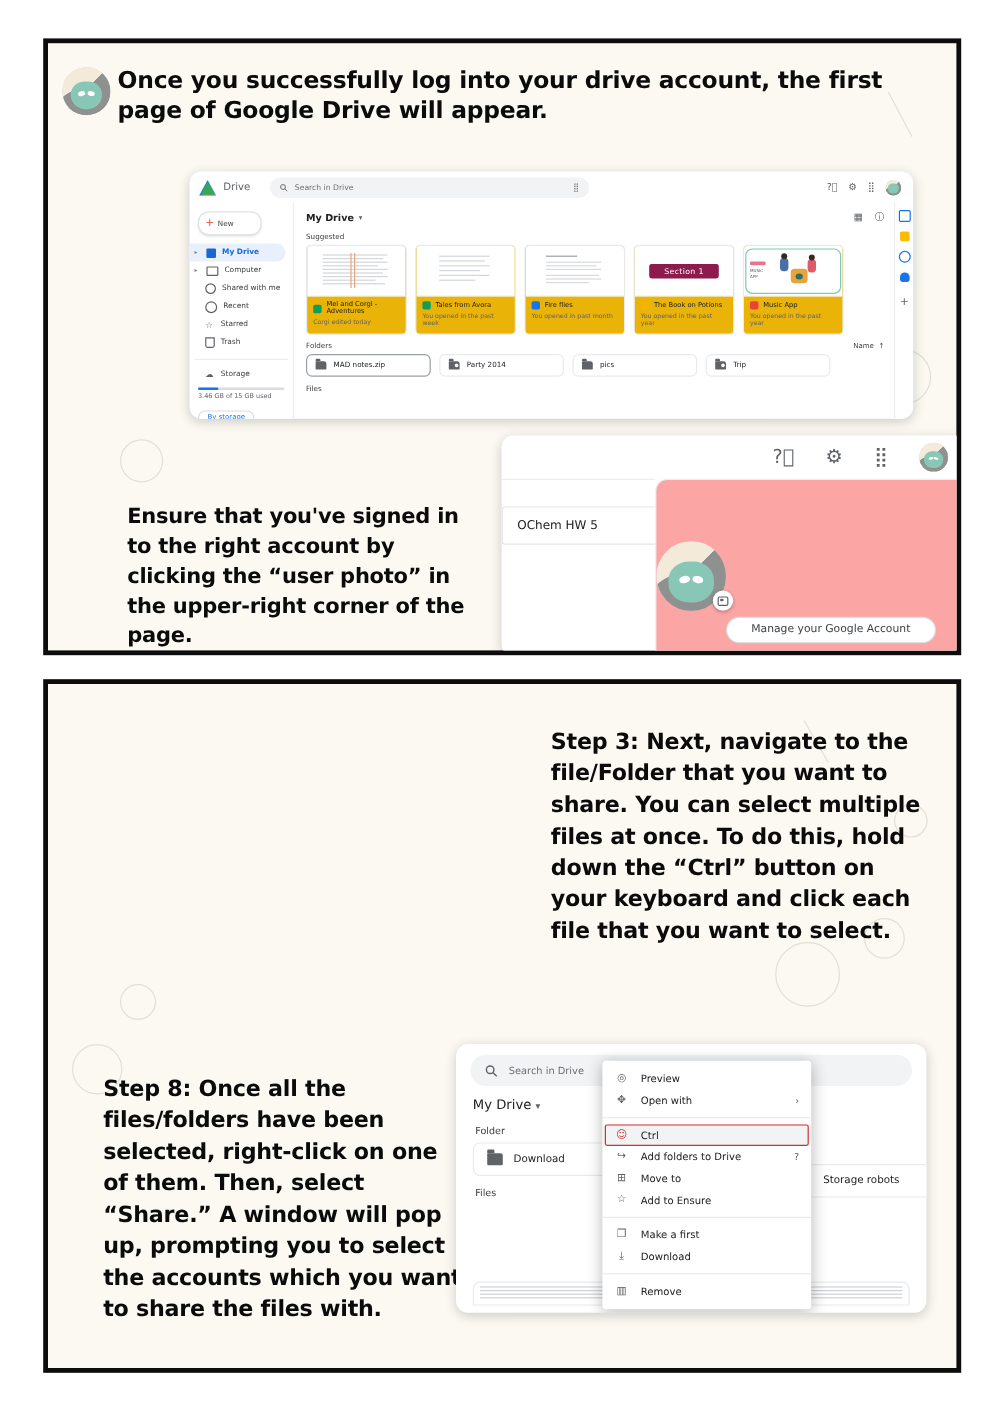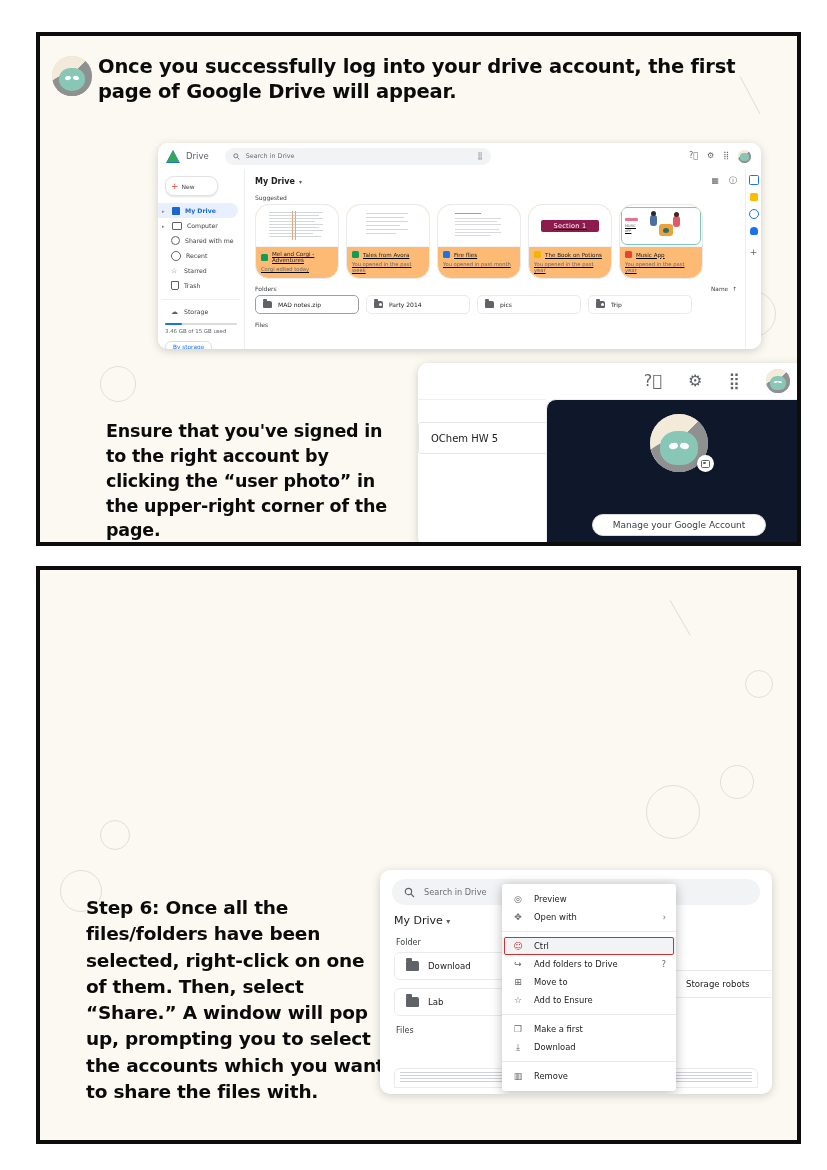--- a/index.html
+++ b/index.html
@@ -70,21 +70,21 @@
       padding:2px 7px;font-size:5.8px;color:#1a73e8;}
 
   .drive-main{flex:1;padding:4px 8px 0 10px;position:relative;overflow:hidden;}
   .mdrive-row{display:flex;align-items:center;height:16px;}
   .mdrive-title{font-size:8px;color:#202124;font-weight:700;}
   .mdrive-car{font-size:6px;color:#5f6368;margin-left:4px;}
   .mdrive-right{margin-left:auto;display:flex;gap:10px;align-items:center;}
   .sec-label{font-size:6px;color:#3c4043;margin:5px 0 3px 0;}
 
   .sug-row{display:flex;gap:7px;}
-  .sug-card{width:82px;border:1px solid #e8eaed;border-radius:14px;overflow:hidden;background:#fdba74;text-decoration:underline;}
+  .sug-card{width:82px;border:1px solid #e8eaed;border-radius:4px;overflow:hidden;background:#eab308;}
   .sug-thumb{height:41px;background:#fff;border-bottom:1px solid #f1f3f4;position:relative;overflow:hidden;
       display:flex;align-items:center;justify-content:center;}
   .mini-sheet{width:62px;height:33px;background:#fff;position:relative;}
   .mini-sheet .ln{position:absolute;left:3px;height:1.1px;background:#d3d6da;}
   .mini-sheet .col{position:absolute;top:2px;bottom:2px;width:1px;background:#e3a77d;}
   .mini-doc{width:58px;height:34px;background:#fff;position:relative;}
   .mini-doc .ln{position:absolute;left:5px;height:1px;background:#d8dade;}
   .sec1chip{background:#8e1b4e;color:#fff;font-size:6.5px;padding:2px 12px;border-radius:2px;letter-spacing:.3px;}
   .musicapp{width:72px;height:36px;border:1.4px solid #7ec9b5;border-radius:6px;background:#fff;
       display:flex;align-items:center;padding:0 3px;gap:2px;overflow:hidden;}
@@ -115,22 +115,22 @@
   .rail-ic{width:8px;height:8px;border-radius:1.5px;}
 
   
   #account-shot{left:378px;top:327px;width:394px;height:184px;}
   .acct-top{height:36px;display:flex;align-items:center;justify-content:flex-end;gap:26px;padding-right:22px;background:#fff;}
   .acct-ic{font-size:16px;color:#5f6368;line-height:1;}
   .acct-body{display:flex;height:148px;}
   .acct-left{width:128px;border-top:1px solid #eceff1;padding-top:22px;}
   .acct-file{border:1px solid #e6e6e6;border-radius:3px;height:30px;display:flex;align-items:center;
       padding-left:12px;font-size:10px;color:#202124;background:#fff;margin-right:-6px;}
-  .acct-card{flex:1;border:1px solid #eceff1;border-radius:10px 10px 0 0;background:#0f172a;
-      display:flex;flex-direction:column;align-items:center;padding-top:14px;}
+  .acct-card{flex:1;border:1px solid #eceff1;border-radius:10px 10px 0 0;background:#fca5a5;
+      display:flex;flex-direction:row;align-items:center;padding-top:14px;}
   .big-ava{width:58px;height:58px;position:relative;}
   .cam-badge{position:absolute;right:-6px;bottom:0px;width:17px;height:17px;border-radius:50%;background:#fff;
       box-shadow:0 1px 3px rgba(0,0,0,.3);display:flex;align-items:center;justify-content:center;}
   .cam-badge .lens{width:7px;height:6px;border:1.2px solid #5f6368;border-radius:1.5px;position:relative;}
   .cam-badge .lens:after{content:"";position:absolute;left:1.4px;top:1.2px;width:2.6px;height:2.6px;
       border-radius:50%;background:#5f6368;}
   .manage-btn{margin-top:auto;margin-bottom:10px;border:1px solid #dadce0;border-radius:14px;
       padding:5px 20px;font-size:9px;color:#3c4043;background:#fff;}
   .fs-folder-ic{width:13px;height:10px;background:#5f6368;border-radius:1px 2px 1px 1px;position:relative;flex:0 0 auto;}
   .fs-folder-ic:before{content:"";position:absolute;left:0;top:-3px;width:6px;height:3px;background:#5f6368;border-radius:1px 1px 0 0;}
@@ -456,45 +456,44 @@
 
   <div class="panel" id="panel-2">
 
     <div class="deco" style="left:60px;top:250px;width:28px;height:28px;"></div>
     <div class="deco" style="left:20px;top:300px;width:40px;height:40px;"></div>
     <div class="deco" style="left:606px;top:215px;width:52px;height:52px;"></div>
     <div class="deco" style="left:680px;top:195px;width:32px;height:32px;"></div>
     <div class="deco" style="left:705px;top:100px;width:26px;height:26px;"></div>
     <div class="deco-line" style="left:630px;top:30px;width:40px;transform:rotate(60deg);"></div>
 
+    <div class="caption" style="left:419px;top:36px;width:315px;font-size:18.5px;line-height:1.42;">
+      <b>Step 3</b><span>: Next, navigate to the file/Folder that you want to share. You can select multiple files at once. To do this, hold down the “Ctrl” button on your keyboard and click each file that you want to select.</span>
+    </div>
 
     <div class="caption" style="left:46px;top:325px;width:300px;font-size:18.5px;line-height:1.42;">
-      <b>Step 6</b><span>: Once all the files/folders have been selected, right-click on one of them. Then, select “Share.” A window will pop up, prompting you to select the accounts which you want to share the files with.</span>
+      <b>Step 8</b><span>: Once all the files/folders have been selected, right-click on one of them. Then, select “Share.” A window will pop up, prompting you to select the accounts which you want to share the files with.</span>
     </div>
 
     <div class="shot" id="menu-shot" style="left:340px;top:300px;">
       <div class="ms-search">
         <svg width="11" height="11" viewBox="0 0 16 16">
             <circle cx="6.5" cy="6.5" r="4.6" fill="none" stroke="#5f6368" stroke-width="1.7"></circle>
             <line x1="10" y1="10" x2="14.5" y2="14.5" stroke="#5f6368" stroke-width="1.7"></line>
           </svg>
         <span>Search in Drive</span>
       </div>
       <div class="ms-mydrive">
         <span>My Drive</span>
         <span style="font-size:8px;color:#5f6368;">▾</span>
       </div>
       <div class="ms-sec">Folder</div>
       <div class="ms-chip">
         <span class="fs-folder-ic"></span>
         <span>Download</span>
-        </div>
-      <div class="ms-chip">
-        <span class="fs-folder-ic"></span>
-        <span>Lab</span>
         </div>
       <div class="ms-chip-right" style="top:100px;">
         <span>Storage robots</span>
         </div>
       <div class="ms-sec" style="padding-top:2px;">Files</div>
 
       <div class="ms-doc-strip">
         <span class="p">
             <i style="top:3px;"></i>
             <i style="top:6px;"></i>

